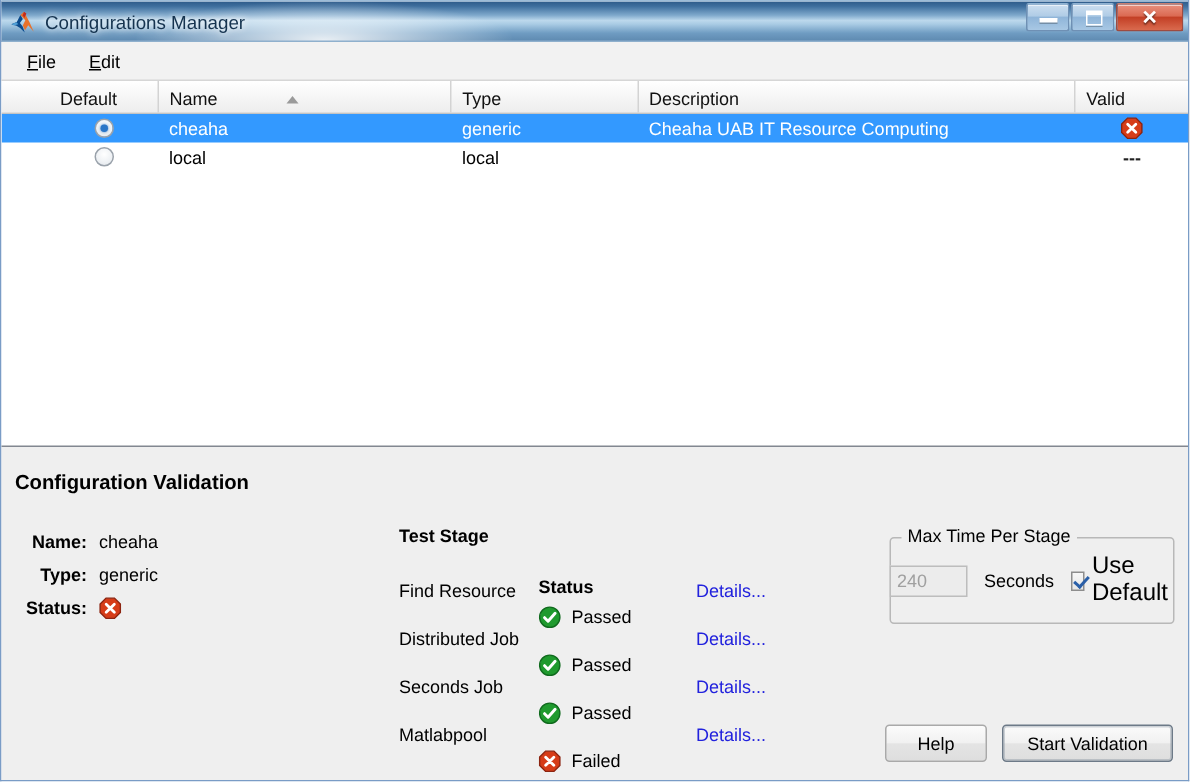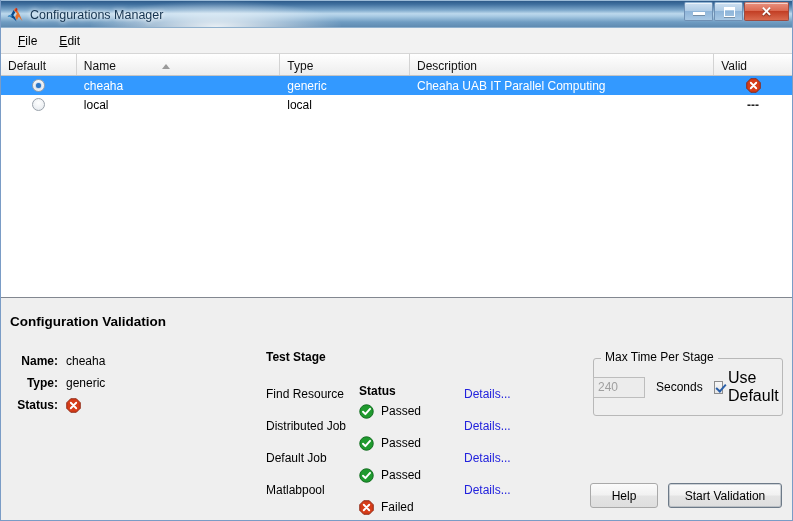--- a/index.html
+++ b/index.html
@@ -199,21 +199,21 @@
   }
   .th:last-child { border-right: none; }
   .sort-arrow {
     display: inline-block;
     width: 0; height: 0;
     border-left: 4px solid transparent;
     border-right: 4px solid transparent;
     border-bottom: 5px solid #9a9a9a;
   }
 
-  .col-default { width: 76px; }
+  .col-default { width: 76px; margin-left: 32px; }
   .col-name    { width: 204px; gap: 46px; }
   .col-type    { width: 130px; }
   .col-desc    { width: 305px; }
   .col-valid   { width: 78px; }
 
   .table-body {
     flex: 1 1 auto;
     overflow: hidden;
   }
   .row {
@@ -498,21 +498,21 @@
     </div>
 
     <div class="table-body">
 
       <div class="row selected">
         <div class="cell col-default center">
           <span class="radio on"></span>
         </div>
         <div class="cell col-name">cheaha</div>
         <div class="cell col-type">generic</div>
-        <div class="cell col-desc">Cheaha UAB IT Parallel Computing</div>
+        <div class="cell col-desc">Cheaha UAB IT Resource Computing</div>
         <div class="cell col-valid center">
           <svg class="icon-err" viewBox="0 0 16 16">
             <polygon points="5,0.8 11,0.8 15.2,5 15.2,11 11,15.2 5,15.2 0.8,11 0.8,5" fill="#d63c18" stroke="#8c2410" stroke-width="1"></polygon>
             <path d="M5.1 5.1 L10.9 10.9 M10.9 5.1 L5.1 10.9" stroke="#ffffff" stroke-width="2" stroke-linecap="round"></path>
           </svg>
         </div>
       </div>
 
       <div class="row">
         <div class="cell col-default center">
@@ -581,21 +581,21 @@
             <path d="M4.3 8.3 L6.8 10.8 L11.8 5.2" stroke="#ffffff" stroke-width="2.1" fill="none" stroke-linecap="round" stroke-linejoin="round"></path>
           </svg>
           <span>Passed</span>
         </div>
         <div class="c-det">
           <span class="details-link">Details...</span>
         </div>
       </div>
 
       <div class="stage-row">
-        <div class="c-stage">Default Job</div>
+        <div class="c-stage">Seconds Job</div>
         <div class="c-status">
           <svg class="icon-ok" viewBox="0 0 16 16">
             <circle cx="8" cy="8" r="7.2" fill="#1f9a2e" stroke="#0f6a1d" stroke-width="1"></circle>
             <path d="M4.3 8.3 L6.8 10.8 L11.8 5.2" stroke="#ffffff" stroke-width="2.1" fill="none" stroke-linecap="round" stroke-linejoin="round"></path>
           </svg>
           <span>Passed</span>
         </div>
         <div class="c-det">
           <span class="details-link">Details...</span>
         </div>

